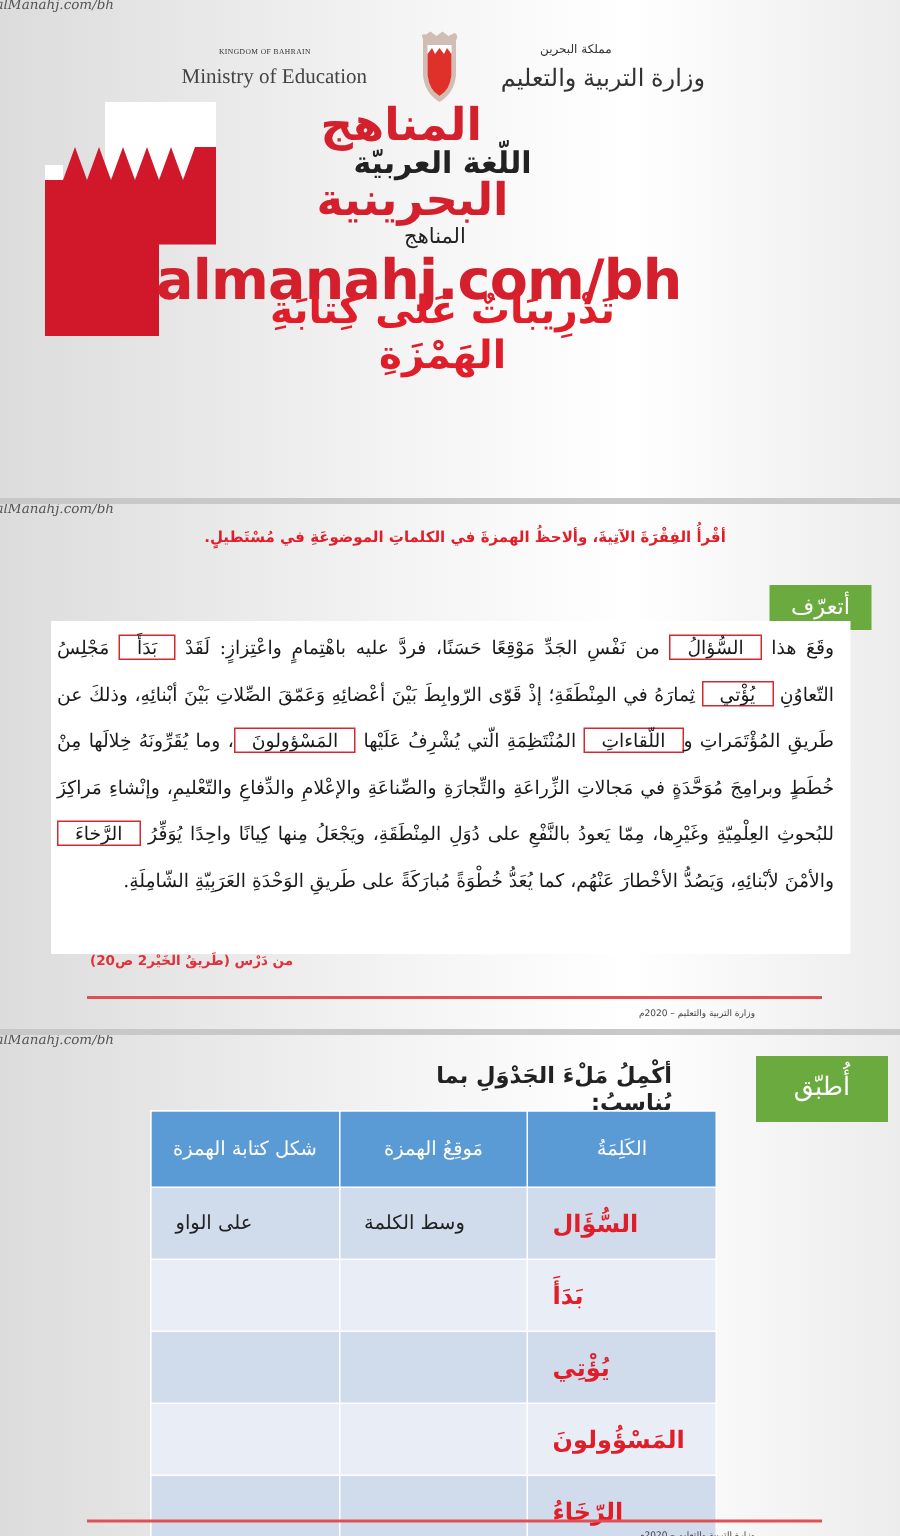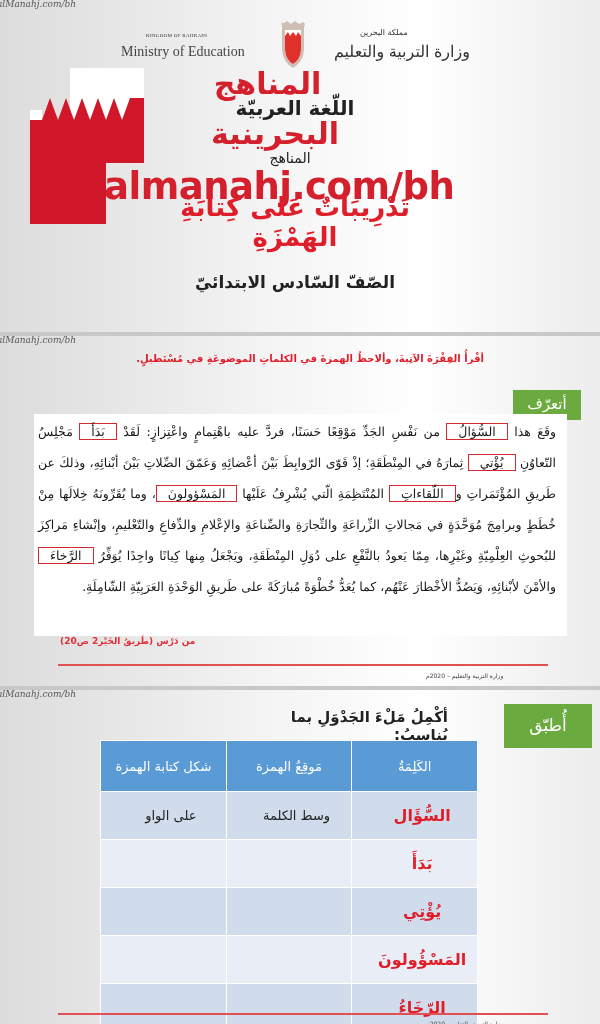--- a/index.html
+++ b/index.html
@@ -79,21 +79,21 @@
     table.hamza {
       position:absolute; left:100px; top:50px; width:378px;
       border-collapse:collapse; direction:rtl; table-layout:fixed;
     }
     table.hamza th {
       background:#5b9bd5; color:#fff; font-weight:normal; font-size:13px;
       height:42px; border:1px solid #ffffff; padding:4px 4px; vertical-align:middle;
     }
     table.hamza td {
       background:#d0dcec; height:45px; border:1px solid #ffffff;
-      text-align:center; font-size:13px; color:#222;padding-left:16px;
+      text-align:left; font-size:13px; color:#222;padding-left:16px;
     }
     table.hamza tr:nth-child(even) td { background:#e9eef6; }
     table.hamza td.word { color:#e01e2a; font-weight:bold; font-size:16px; }
   </style>
 </head>
 <body>
 
 <section class="slide" id="slide1">
   <span class="watermark-url">alManahj.com/bh</span>
 
@@ -114,21 +114,20 @@
     <path d="M2 42 L10 42 L14 52 L22 30 L30 52 L38 30 L46 52 L54 30 L62 52 L70 30 L78 52 L86 30 L94 52 L102 30 L116 30 L116 95 L78 95 L78 156 L2 156 Z" fill="#d0182a"></path>
     <rect x="2" y="42" width="12" height="10" fill="#ffffff"></rect>
   </svg>
 
   <div class="wm-ar1">المناهج</div>
   <div class="subject">اللّغة العربيّة</div>
   <div class="wm-ar2">البحرينية</div>
   <div class="imla">المناهج</div>
   <div class="wm-en">almanahj.com/bh</div>
   <div class="title-red">تَدْرِيبَاتٌ عَلى كِتابَةِ الهَمْزَةِ</div>
-  <div class="grade">الصّفّ السّادس الابتدائيّ</div>
 </section>
 <div class="sep" style="top:332px"></div>
 
 <section class="slide" id="slide2">
   <span class="watermark-url">alManahj.com/bh</span>
   <div class="green-tag">أتعرّف</div>
   <div class="instruction">أقْرأُ الفِقْرَةَ الآتِيةَ، وألاحظُ الهمزةَ في الكلماتِ الموضوعَةِ في مُسْتَطيلٍ.</div>
 
   <div class="reading-box"></div>
   <div class="reading-text">

